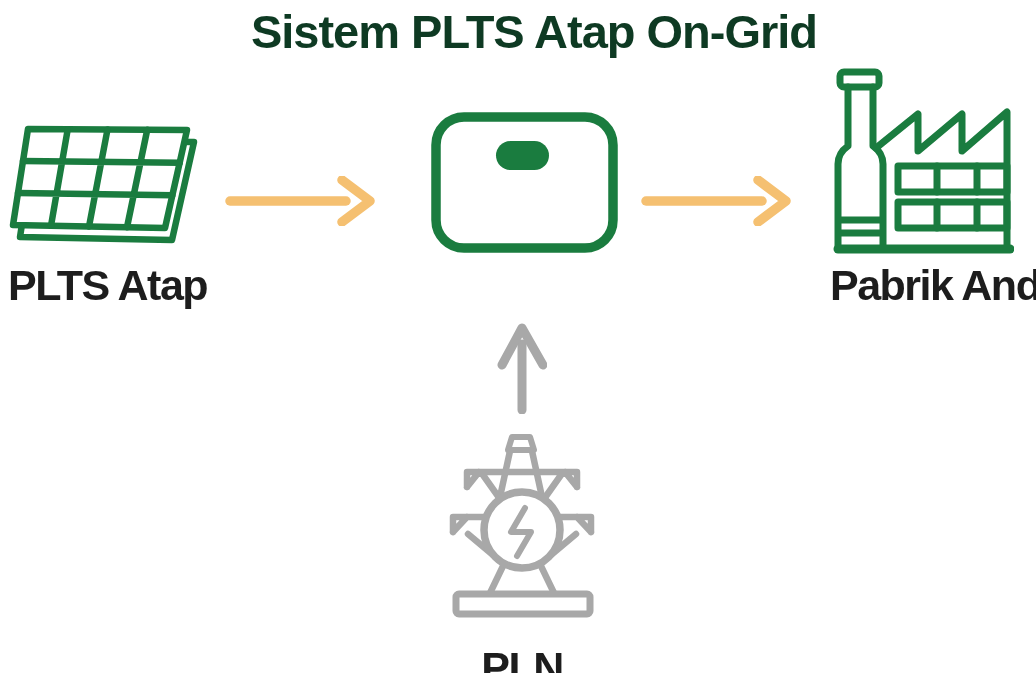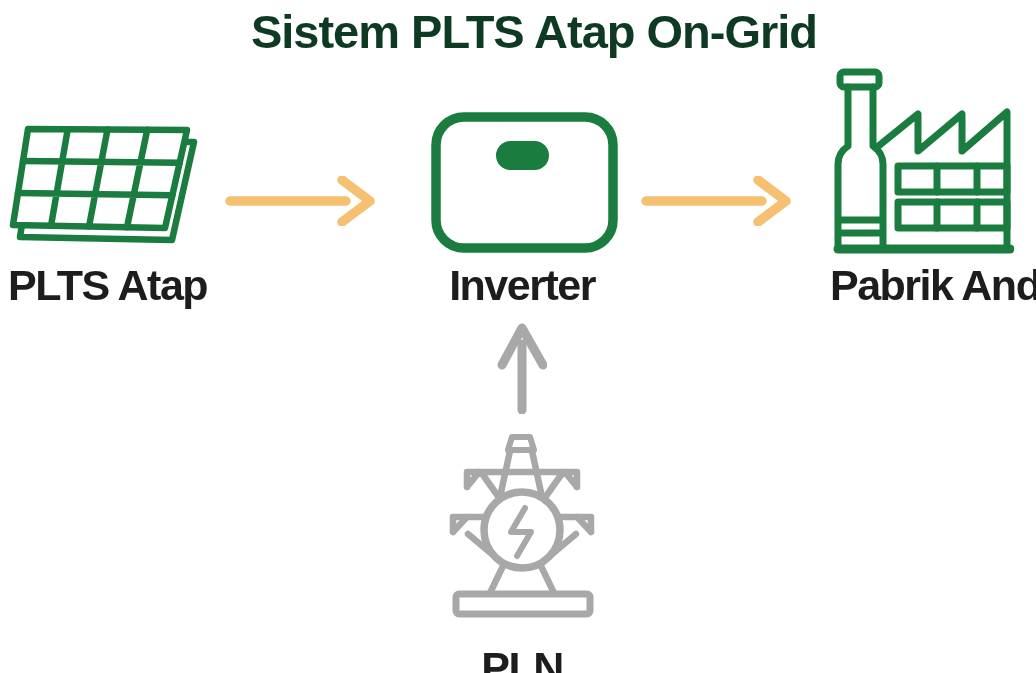--- a/index.html
+++ b/index.html
@@ -66,21 +66,20 @@
   <svg class="abs" style="left:224px; top:176px;" width="155" height="50" viewBox="0 0 155 50">
     <path class="a-line" stroke-width="9.5" d="M 6,25 L 122,25"></path>
     <path class="a-line" stroke-width="9.5" d="M 118,4 L 146,25 L 118,46"></path>
   </svg>
 
   <svg class="abs" style="left:430px; top:111px;" width="190" height="142" viewBox="0 0 190 142">
     <rect class="g-white" stroke-width="9.5" x="6" y="6" width="177" height="131" rx="28" ry="28"></rect>
     <rect class="g-fill" x="66" y="30" width="53" height="29" rx="14.5" ry="14.5"></rect>
   </svg>
 
-  <div class="node-label" style="left:422px; width:200px; top:264px;">Inverter</div>
 
   <svg class="abs" style="left:640px; top:176px;" width="155" height="50" viewBox="0 0 155 50">
     <path class="a-line" stroke-width="9.5" d="M 6,25 L 122,25"></path>
     <path class="a-line" stroke-width="9.5" d="M 118,4 L 146,25 L 118,46"></path>
   </svg>
 
   <svg class="abs" style="left:832px; top:68px;" width="182" height="186" viewBox="0 0 182 186">
 
     <rect class="g-line" stroke-width="7" x="8" y="4" width="39" height="15" rx="4"></rect>
 

